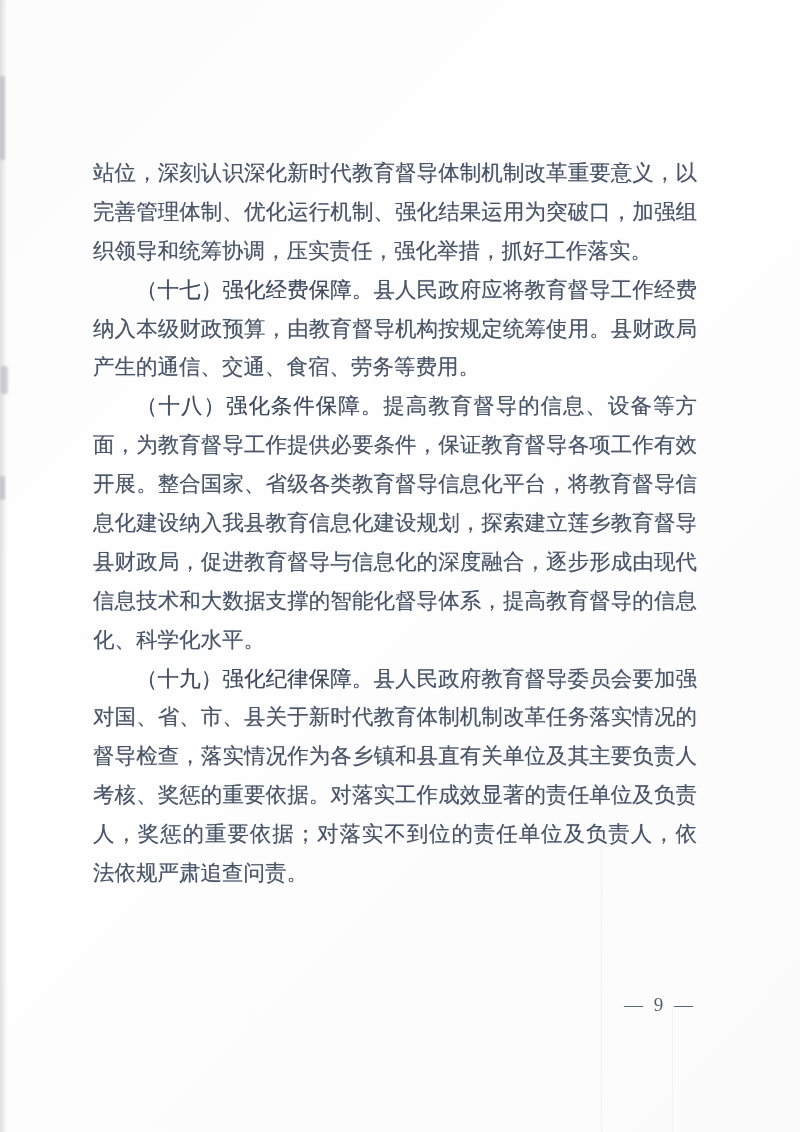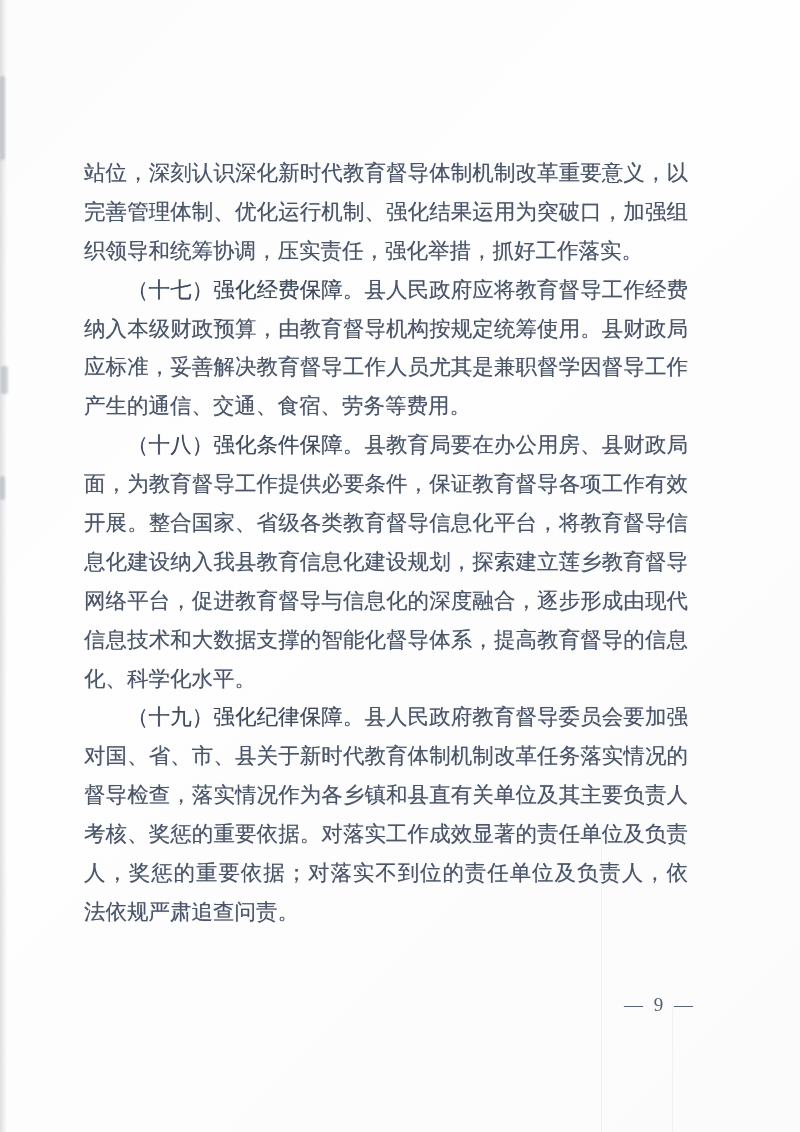--- a/index.html
+++ b/index.html
@@ -9,21 +9,21 @@
     position: relative;
     overflow: hidden;
     font-family: "Liberation Serif", "DejaVu Serif", serif;
   }
   .page {
     position: absolute; inset: 0;
     background: linear-gradient(135deg, #fcfcfc 0%, #fefefe 40%, #fbfbfc 100%);
   }
   .content {
     position: absolute;
-    left: 84px; top: 154px;
+    left: 93px; top: 154px;
     width: 604px;
     font-size: 21.5px;
     line-height: 38.9px;
     color: #4a5568;
     text-shadow: 0 0 0.7px rgba(74, 85, 104, 0.55);
   }
   .line {
     height: 38.9px;
     text-align: justify;
     text-align-last: justify;
@@ -78,30 +78,29 @@
 
     <div>
       <div class="line">站位，深刻认识深化新时代教育督导体制机制改革重要意义，以</div>
       <div class="line">完善管理体制、优化运行机制、强化结果运用为突破口，加强组</div>
       <div class="line para-end">织领导和统筹协调，压实责任，强化举措，抓好工作落实。</div>
     </div>
 
     <div>
       <div class="line head-line"><b class="head">（十七）强化经费保障。</b><span>县人民政府应将教育督导工作经费</span></div>
       <div class="line">纳入本级财政预算，由教育督导机构按规定统筹使用。县财政局</div>
-      <div class="line">应标准，妥善解决教育督导工作人员尤其是兼职督学因督导工作</div>
       <div class="line para-end">产生的通信、交通、食宿、劳务等费用。</div>
     </div>
 
     <div>
-      <div class="line head-line"><b class="head">（十八）强化条件保障。</b><span>县教育局要在办公用房、县财政局</span></div>
+      <div class="line head-line"><b class="head">（十八）强化条件保障。</b><span>提高教育督导的信息、设备等方</span></div>
       <div class="line">面，为教育督导工作提供必要条件，保证教育督导各项工作有效</div>
       <div class="line">开展。整合国家、省级各类教育督导信息化平台，将教育督导信</div>
       <div class="line">息化建设纳入我县教育信息化建设规划，探索建立莲乡教育督导</div>
-      <div class="line">网络平台，促进教育督导与信息化的深度融合，逐步形成由现代</div>
+      <div class="line">县财政局，促进教育督导与信息化的深度融合，逐步形成由现代</div>
       <div class="line">信息技术和大数据支撑的智能化督导体系，提高教育督导的信息</div>
       <div class="line para-end">化、科学化水平。</div>
     </div>
 
     <div>
       <div class="line head-line"><b class="head">（十九）强化纪律保障。</b><span>县人民政府教育督导委员会要加强</span></div>
       <div class="line">对国、省、市、县关于新时代教育体制机制改革任务落实情况的</div>
       <div class="line">督导检查，落实情况作为各乡镇和县直有关单位及其主要负责人</div>
       <div class="line">考核、奖惩的重要依据。对落实工作成效显著的责任单位及负责</div>
       <div class="line">人，奖惩的重要依据；对落实不到位的责任单位及负责人，依</div>

